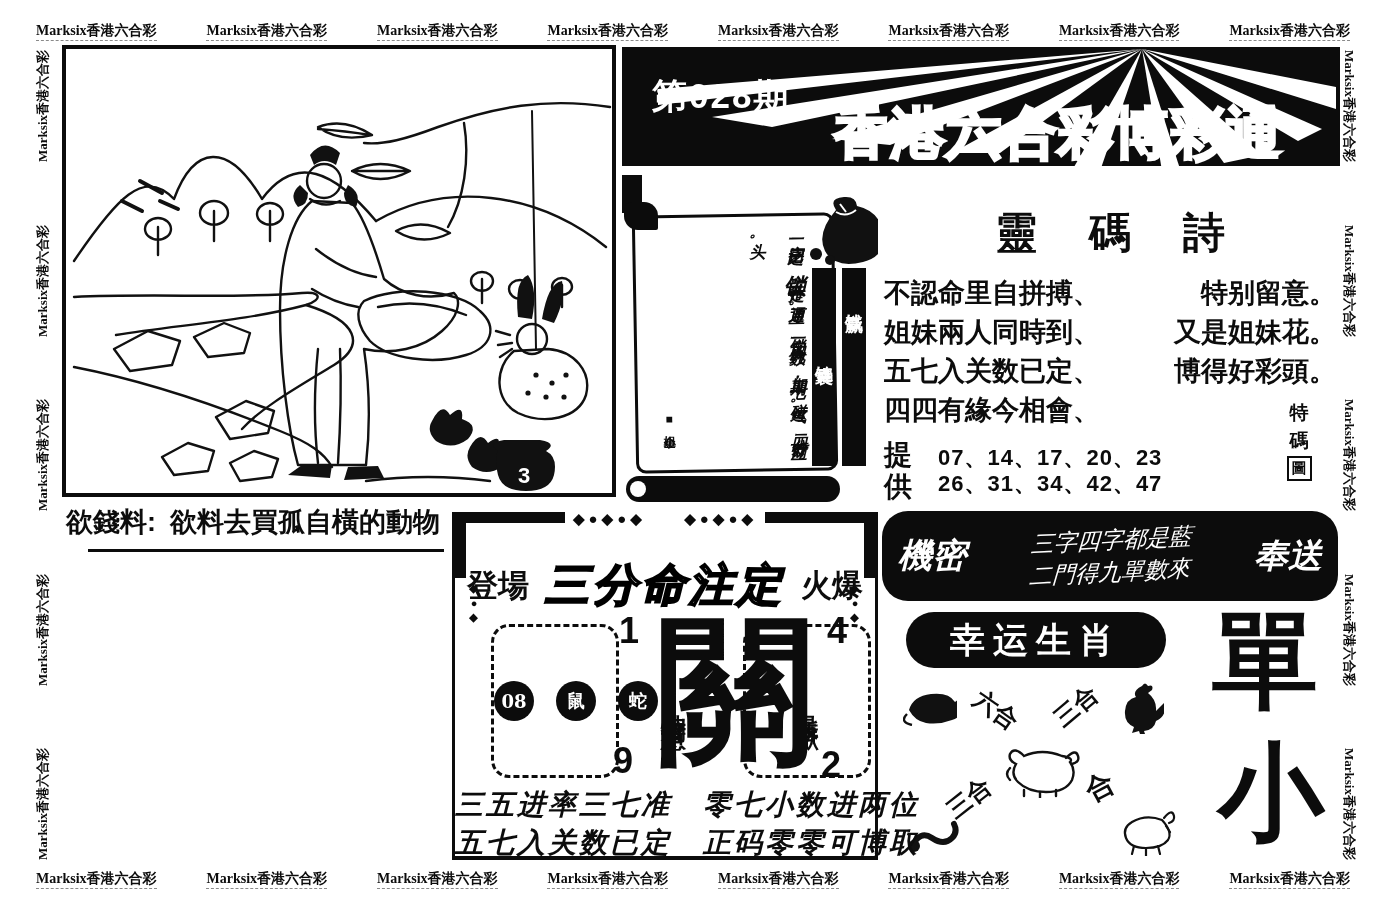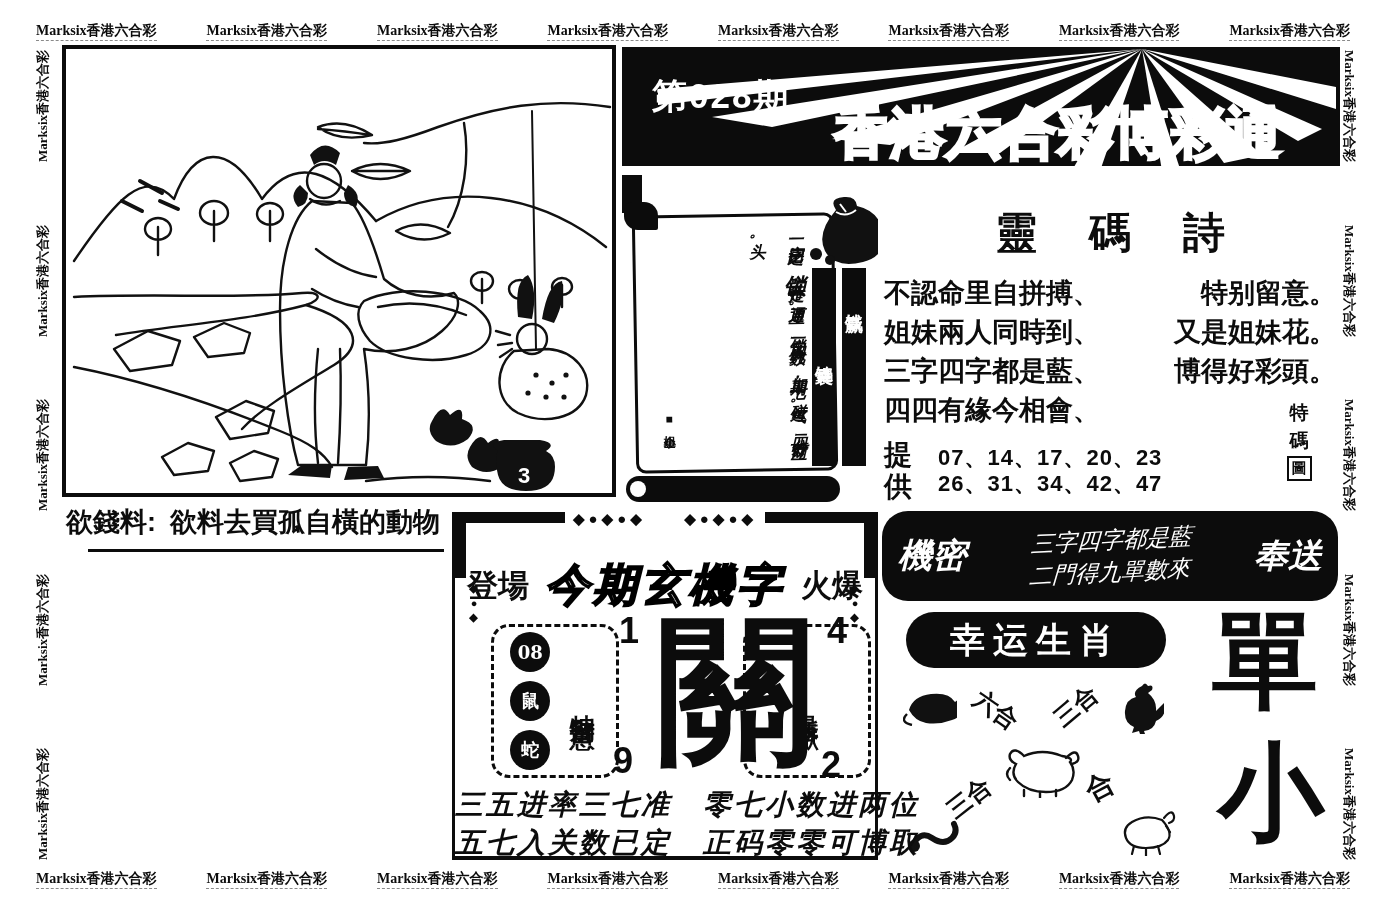--- a/index.html
+++ b/index.html
@@ -81,21 +81,21 @@
   .cornerL{position:absolute;background:#0c0c0c;}
   .orn{position:absolute;font-size:15px;letter-spacing:4px;font-weight:bold;}
   .orn.v{writing-mode:vertical-rl;letter-spacing:2px;font-size:11px;}
   #mys-header{position:absolute;left:0;right:0;top:44px;display:flex;justify-content:center;
       align-items:center;gap:16px;}
   .mys-side-label{font-size:31px;font-weight:900;}
   #mys-title{font-size:44px;font-weight:900;font-family:"DejaVu Serif",serif;font-style:italic;
       color:#fff;-webkit-text-stroke:2px #000;letter-spacing:4px;white-space:nowrap;}
   .dashbox{position:absolute;top:112px;width:128px;height:154px;border:3px dashed #0c0c0c;
       border-radius:18px;display:flex;align-items:center;justify-content:space-evenly;box-sizing:border-box;}
-  .circ-col{display:flex;flex-direction:column;gap:9px;}
+  .circ-col{display:flex;flex-direction:row;gap:22px;}
   .circ{width:40px;height:40px;border-radius:50%;background:#0c0c0c;color:#fff;display:flex;
       align-items:center;justify-content:center;font-size:18px;font-weight:900;
       font-family:"DejaVu Serif",serif;}
   .circ.outline{background:#fff;color:#0c0c0c;border:3px solid #0c0c0c;box-sizing:border-box;}
   .vt-note{writing-mode:vertical-rl;text-orientation:upright;font-size:25px;font-weight:900;
       letter-spacing:3px;}
   .cornnum{position:absolute;font-size:36px;font-weight:900;}
   #mys-big{position:absolute;left:188px;top:96px;width:186px;text-align:center;font-size:158px;
       font-weight:900;font-family:"DejaVu Sans",sans-serif;line-height:1.05;}
   #mys-bottom{position:absolute;left:0;right:0;top:274px;text-align:center;
@@ -298,21 +298,21 @@
     <div id="poem-lines">
       <div class="pline">
         <span>不認命里自拼搏、</span>
           <span>特别留意。</span>
       </div>
       <div class="pline">
         <span>姐妹兩人同時到、</span>
           <span>又是姐妹花。</span>
       </div>
       <div class="pline">
-        <span>三字四字都是藍、</span>
+        <span>五七入关数已定、</span>
           <span>博得好彩頭。</span>
       </div>
       <div class="pline">
         <span>四四有緣今相會、</span>
       </div>
     </div>
     <div id="provide">
       <div id="provide-label">
         <div>提</div>
         <div>供</div>
@@ -373,21 +373,21 @@
     <div class="cornerL" style="right:0;top:0;width:110px;height:11px;"></div>
     <div class="cornerL" style="right:0;top:0;width:11px;height:66px;"></div>
     <div class="orn" style="left:118px;top:-2px;">◆●◆●◆</div>
     <div class="orn" style="right:118px;top:-2px;">◆●◆●◆</div>
     <div class="orn v" style="left:13px;top:70px;">◆●◆</div>
     <div class="orn v" style="right:13px;top:70px;">◆●◆</div>
     <div style="position:absolute;left:0;right:0;bottom:0;height:4px;background:#0c0c0c;"></div>
 
     <div id="mys-header">
       <span class="mys-side-label">登場</span>
-      <span id="mys-title">今期玄機字</span>
+      <span id="mys-title">三分命注定</span>
       <span class="mys-side-label">火爆</span>
     </div>
 
     <div class="dashbox" style="left:36px;">
       <div class="circ-col">
         <div class="circ">08</div>
         <div class="circ">鼠</div>
         <div class="circ">蛇</div>
       </div>
       <div class="vt-note">特别留意</div>

